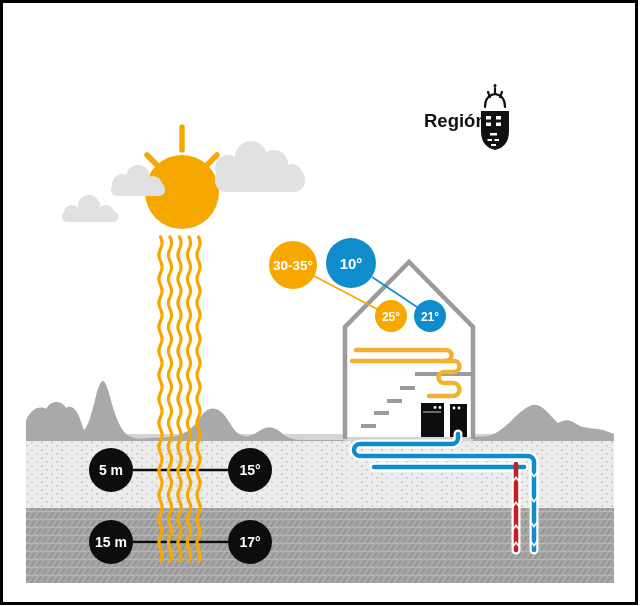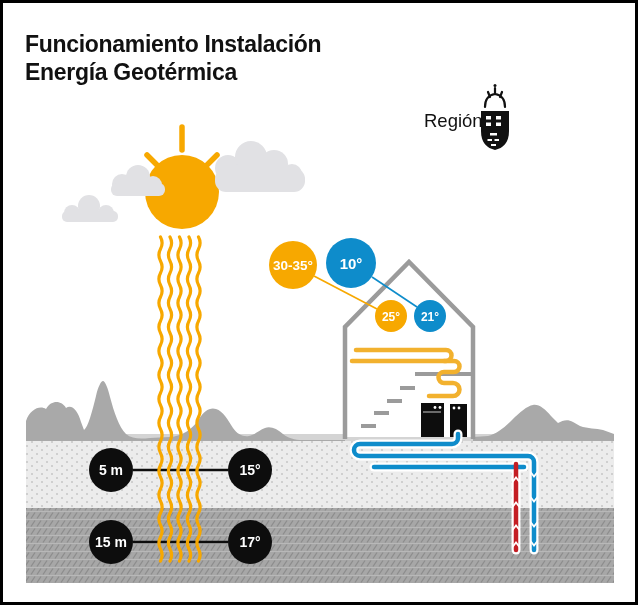--- a/index.html
+++ b/index.html
@@ -2,33 +2,29 @@
 <html><head>
 <meta charset="utf-8">
 <style>
   html,body{margin:0;padding:0;background:#fff;}
   #stage{position:relative;width:640px;height:606px;background:#fff;overflow:hidden;
          font-family:"Liberation Sans",sans-serif;}
   #art{position:absolute;left:0;top:0;z-index:1;}
   .hdr{position:absolute;z-index:2;color:#111;}
   #title{left:25px;top:30px;font-size:23px;font-weight:bold;line-height:28px;letter-spacing:-0.3px;}
   #org{left:425px;top:36px;font-size:12.5px;font-weight:bold;line-height:17px;}
-  #logo-region{left:424px;top:110px;font-size:18.5px;font-weight:normal;}
+  #logo-region{left:424px;top:110px;font-size:18.5px;font-weight:bold;}
   #logo-murcia{left:514px;top:110px;font-size:18.5px;font-weight:bold;}
   svg text{font-family:"Liberation Sans",sans-serif;font-weight:bold;fill:#fff;}
 </style>
 </head>
 <body>
 
 <div id="stage">
 
-  <div class="hdr" id="title">
-    <div>Funcionamiento Instalación</div>
-    <div>Energía Geotérmica</div>
-  </div>
 
 
   <div class="hdr" id="logo-region">Región</div>
 
   <svg id="art" width="640" height="606" viewBox="0 0 640 606">
     <defs>
       <pattern id="dots" width="10" height="8" patternUnits="userSpaceOnUse">
         <rect width="10" height="8" fill="#ECECEC"></rect>
         <circle cx="2" cy="2" r="1" fill="#C6C6C6"></circle>
         <circle cx="7" cy="6" r="1" fill="#C6C6C6"></circle>

